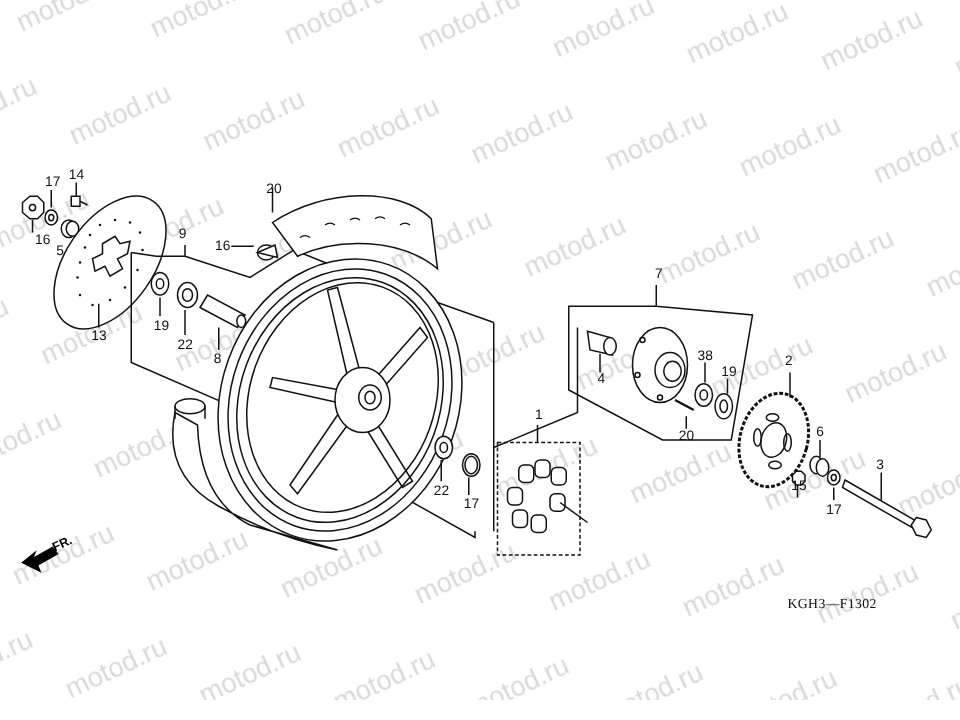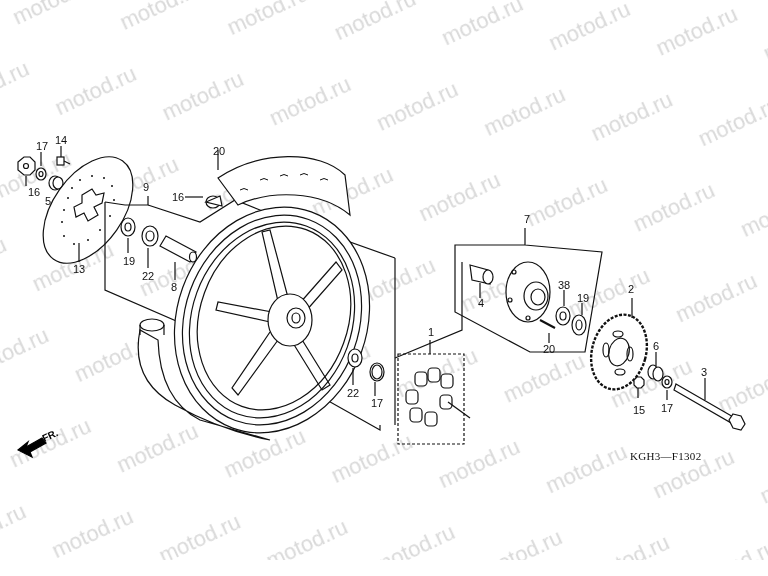--- a/index.html
+++ b/index.html
@@ -1,20 +1,20 @@
 <!DOCTYPE html>
 <html><head>
 <meta charset="utf-8">
 <style>
   html,body{margin:0;padding:0;background:#fff;}
   #canvas{position:relative;width:768px;height:560px;overflow:hidden;background:#fff;font-family:"Liberation Sans",sans-serif;}
   #wm{position:absolute;left:0;top:0;width:768px;height:576px;pointer-events:none;}
   #art{position:absolute;left:0;top:0;width:768px;height:576px;}
   .lbl{position:absolute;font-family:"Liberation Sans",sans-serif;font-size:11px;color:#111;line-height:11px;white-space:nowrap;}
-  .code{position:absolute;font-family:"Liberation Serif",serif;font-size:11px;color:#111;letter-spacing:0.3px;white-space:nowrap;}
+  .code{position:absolute;font-family:"Liberation Serif",serif;font-size:11px;color:#111;letter-spacing:0.3px;white-space:nowrap;margin-top:27px;}
   .fr{position:absolute;font-family:"Liberation Sans",sans-serif;font-weight:bold;font-size:10px;color:#000;transform:rotate(-25deg);}
 </style>
 </head>
 <body>
 
 <div id="canvas">
 
   <svg id="wm" viewBox="0 0 768 576">
     <defs>
       <pattern id="wmp" width="190" height="100" patternUnits="userSpaceOnUse" patternTransform="rotate(-25)">
@@ -247,18 +247,18 @@
 
   <span class="lbl" style="left:524px;top:214px">7</span>
   <span class="lbl" style="left:478px;top:298px">4</span>
   <span class="lbl" style="left:558px;top:280px">38</span>
   <span class="lbl" style="left:577px;top:293px">19</span>
   <span class="lbl" style="left:543px;top:344px">20</span>
 
   <span class="lbl" style="left:628px;top:284px">2</span>
   <span class="lbl" style="left:653px;top:341px">6</span>
   <span class="lbl" style="left:701px;top:367px">3</span>
-  <span class="lbl" style="left:633px;top:405px">15</span>
+  <span class="lbl" style="left:633px;top:384px">15</span>
   <span class="lbl" style="left:661px;top:403px">17</span>
 
   <span class="code" style="left:630px;top:450px">KGH3—F1302</span>
   <span class="fr" style="left:42px;top:430px">FR.</span>
 </div>
 
 </body></html>

